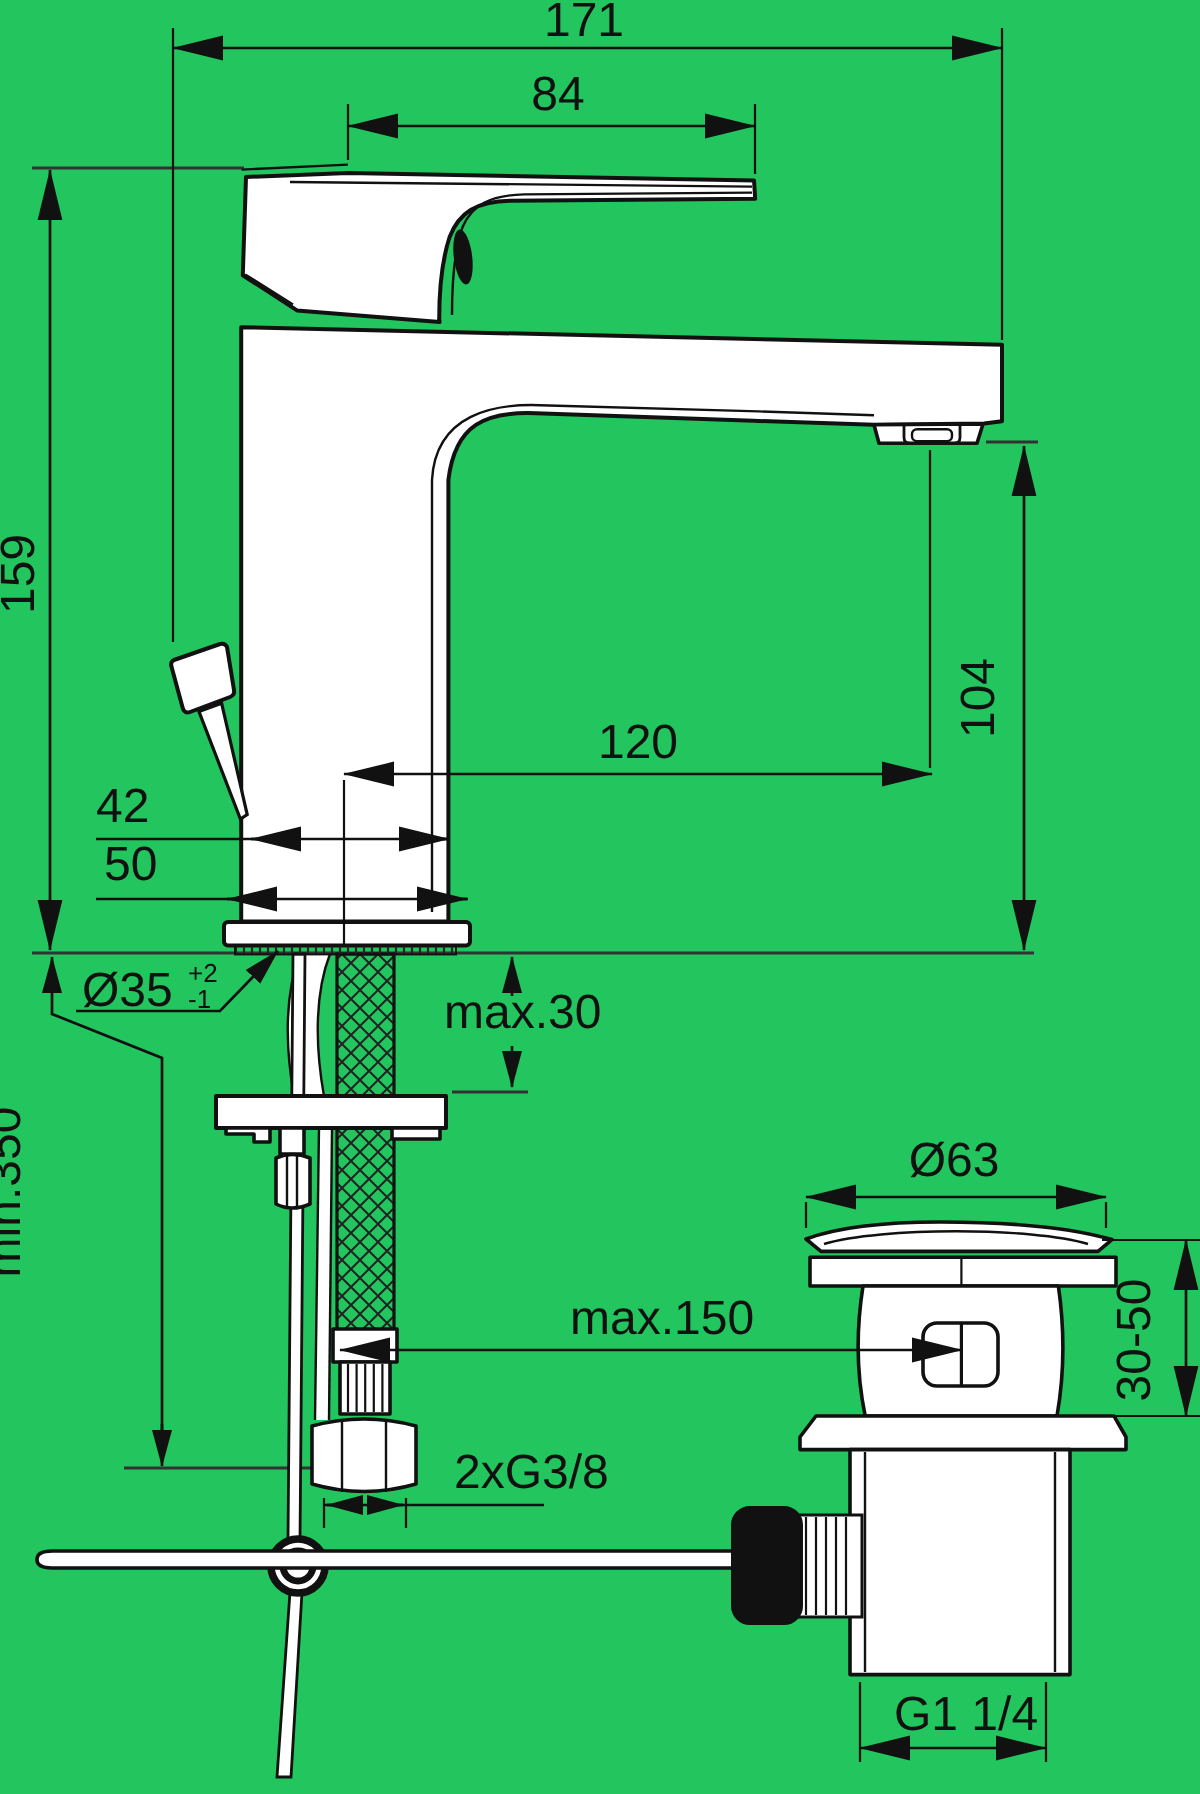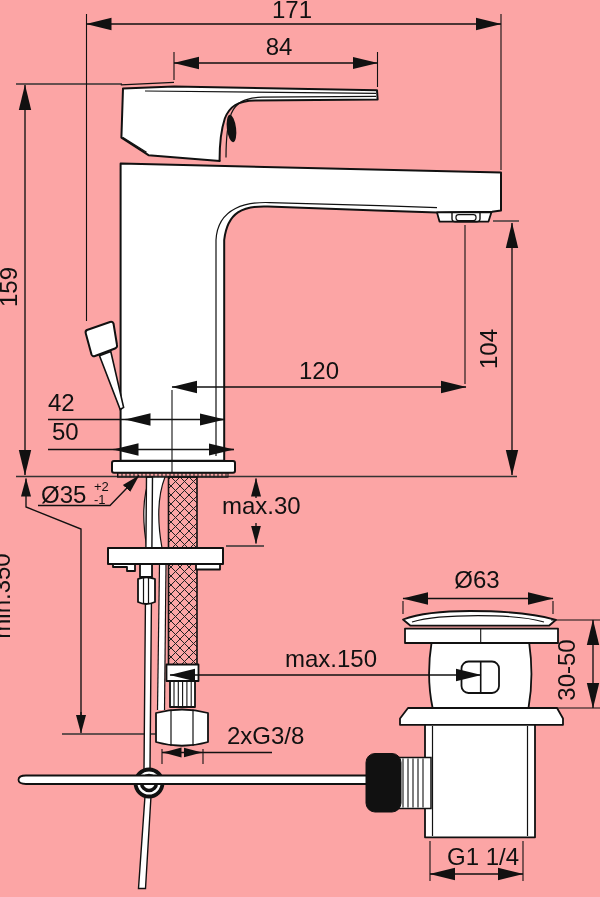--- a/index.html
+++ b/index.html
@@ -1,16 +1,16 @@
 <!DOCTYPE html>
 <html><head>
 <meta charset="utf-8">
 <style>
   html,body{margin:0;padding:0;background:#fff;}
-  .canvas{position:relative;width:600px;height:897px;background:#fca5a5;overflow:hidden;}
+  .canvas{position:relative;width:600px;height:897px;background:#22c55e;overflow:hidden;}
   svg{position:absolute;left:0;top:0;}
   text{font-family:"Liberation Sans", sans-serif;font-size:24px;fill:#111;}
   text.tol{font-size:13px;}
   .part{fill:#fff;stroke:#111;stroke-width:2;stroke-linejoin:round;}
   .part15{fill:#fff;stroke:#111;stroke-width:1.8;stroke-linejoin:round;}
   .detail{fill:none;stroke:#111;stroke-width:1.2;}
   .dim{fill:none;stroke:#111;stroke-width:1.35;}
   .ext{fill:none;stroke:#111;stroke-width:1.1;}
   .ref{fill:none;stroke:#333;stroke-width:1.4;}
 </style>

